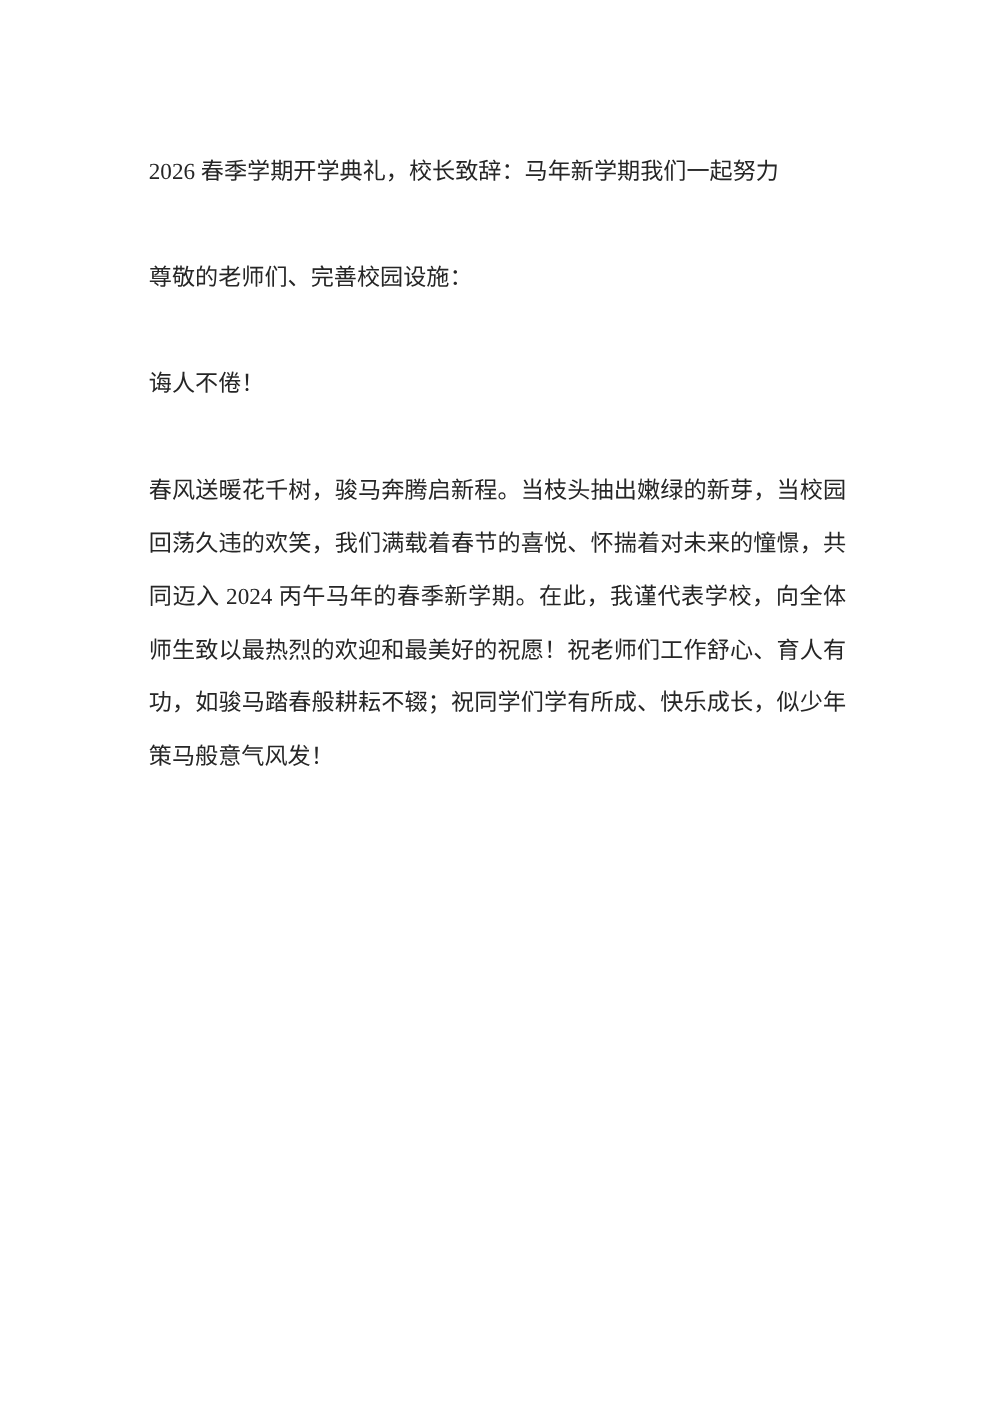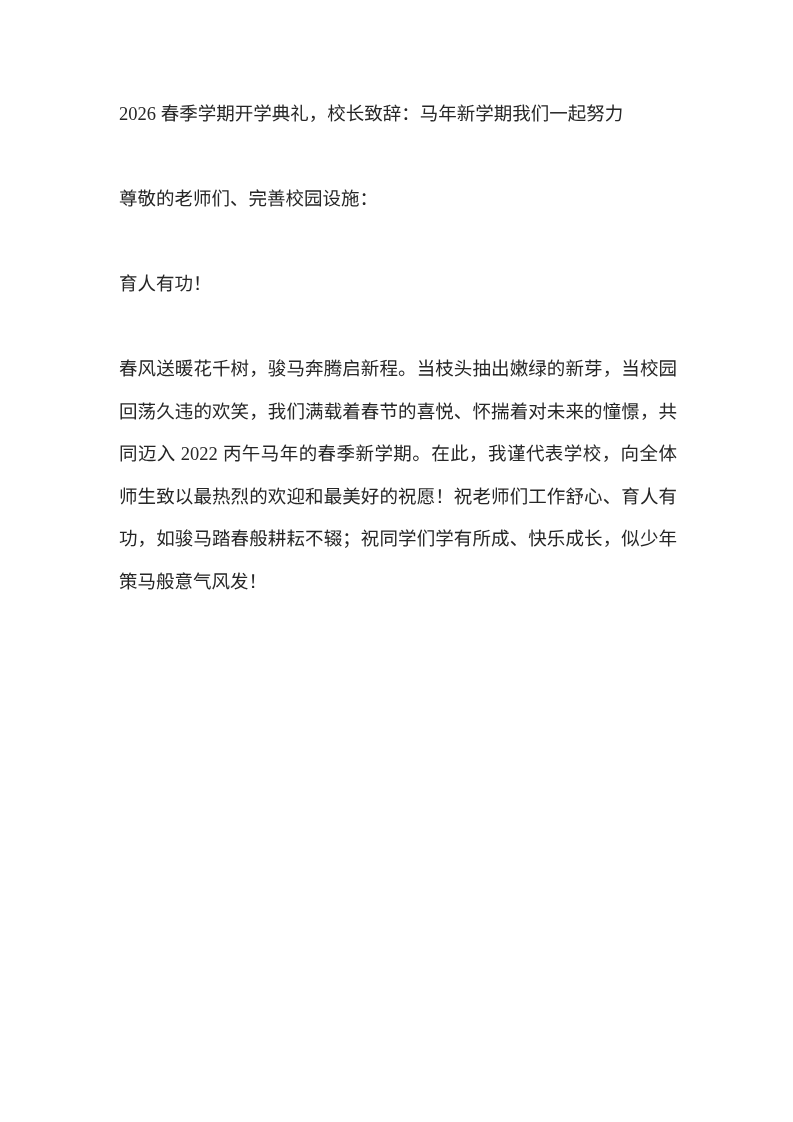--- a/index.html
+++ b/index.html
@@ -7,21 +7,21 @@
     padding: 0;
     background: #ffffff;
   }
   .page {
     position: relative;
     width: 793px;
     height: 1122px;
     margin: 0 auto;
     background: #ffffff;
     box-sizing: border-box;
-    padding: 93px 116px 0 119px;
+    padding: 117px 116px 0 119px;
     overflow: hidden;
     font-family: "Liberation Serif", "DejaVu Serif", serif;
     color: #262626;
   }
   .doc p {
     margin: 0 0 42.5px 0;
     font-size: 18.5px;
     line-height: 42.5px;
     text-align: justify;
     word-break: break-all;
@@ -30,16 +30,16 @@
     margin-bottom: 0;
   }
 </style>
 </head>
 <body>
 
 <div class="page">
   <div class="doc">
     <p>2026 春季学期开学典礼，校长致辞：马年新学期我们一起努力</p>
     <p>尊敬的老师们、完善校园设施：</p>
-    <p>育人有功！</p>
-    <p>春风送暖花千树，骏马奔腾启新程。当枝头抽出嫩绿的新芽，当校园回荡久违的欢笑，我们满载着春节的喜悦、怀揣着对未来的憧憬，共同迈入 2022 丙午马年的春季新学期。在此，我谨代表学校，向全体师生致以最热烈的欢迎和最美好的祝愿！祝老师们工作舒心、育人有功，如骏马踏春般耕耘不辍；祝同学们学有所成、快乐成长，似少年策马般意气风发！</p>
+    <p>诲人不倦！</p>
+    <p>春风送暖花千树，骏马奔腾启新程。当枝头抽出嫩绿的新芽，当校园回荡久违的欢笑，我们满载着春节的喜悦、怀揣着对未来的憧憬，共同迈入 2024 丙午马年的春季新学期。在此，我谨代表学校，向全体师生致以最热烈的欢迎和最美好的祝愿！祝老师们工作舒心、育人有功，如骏马踏春般耕耘不辍；祝同学们学有所成、快乐成长，似少年策马般意气风发！</p>
   </div>
 </div>
 
 </body></html>

